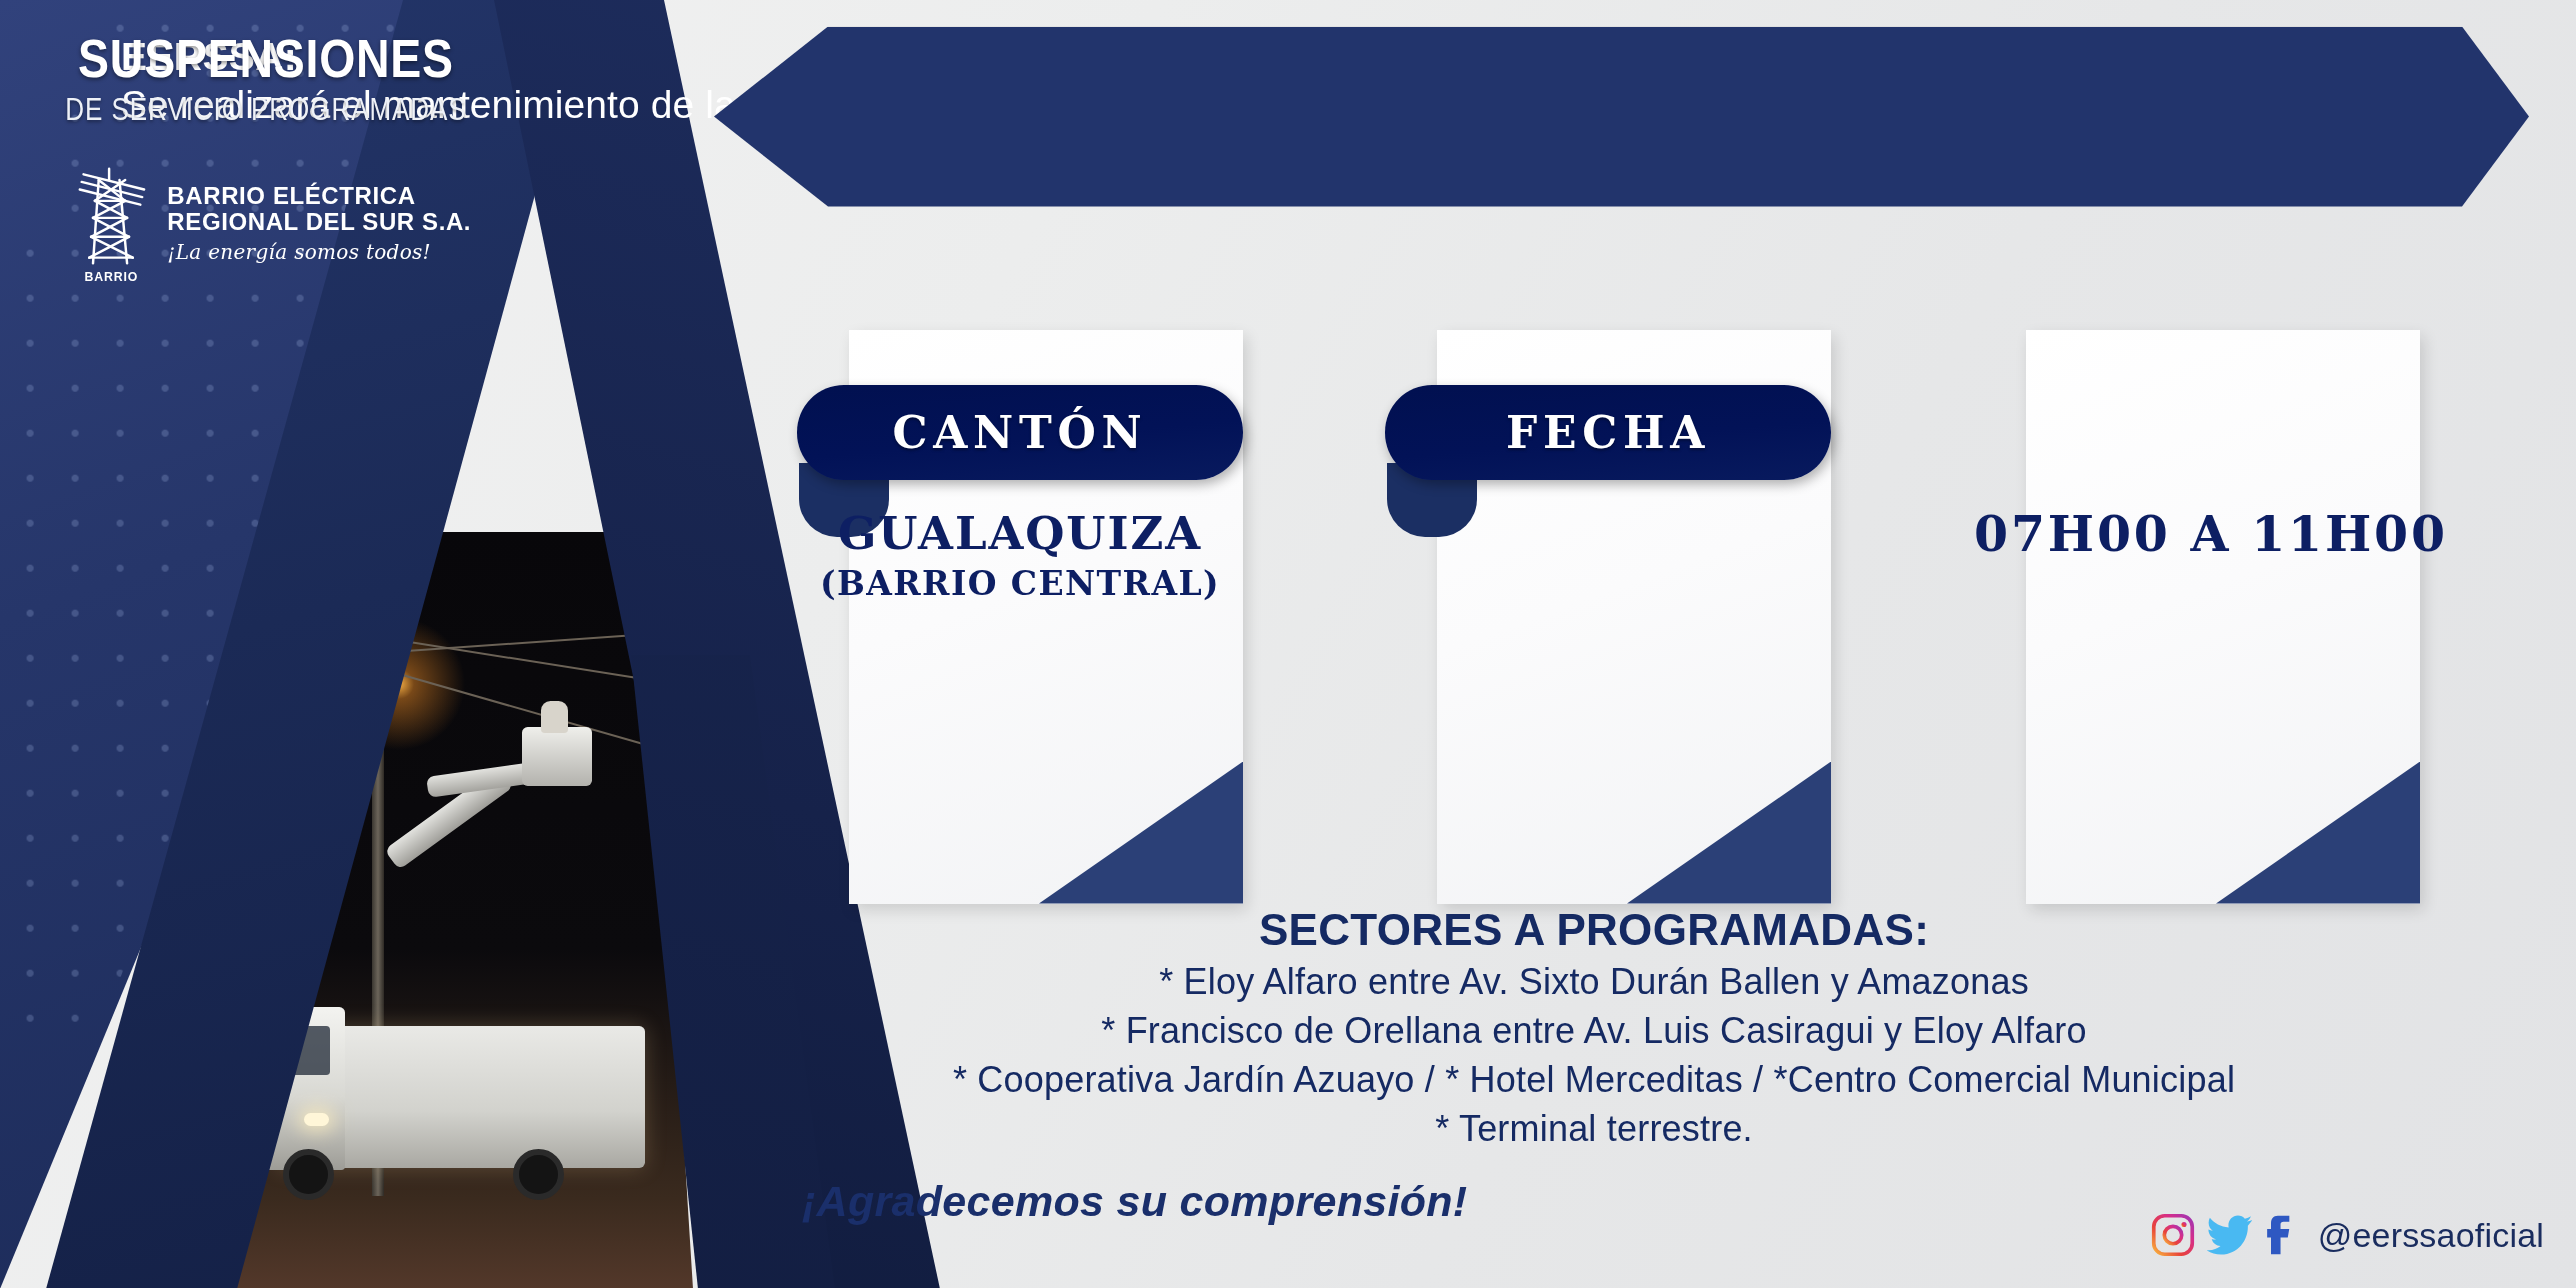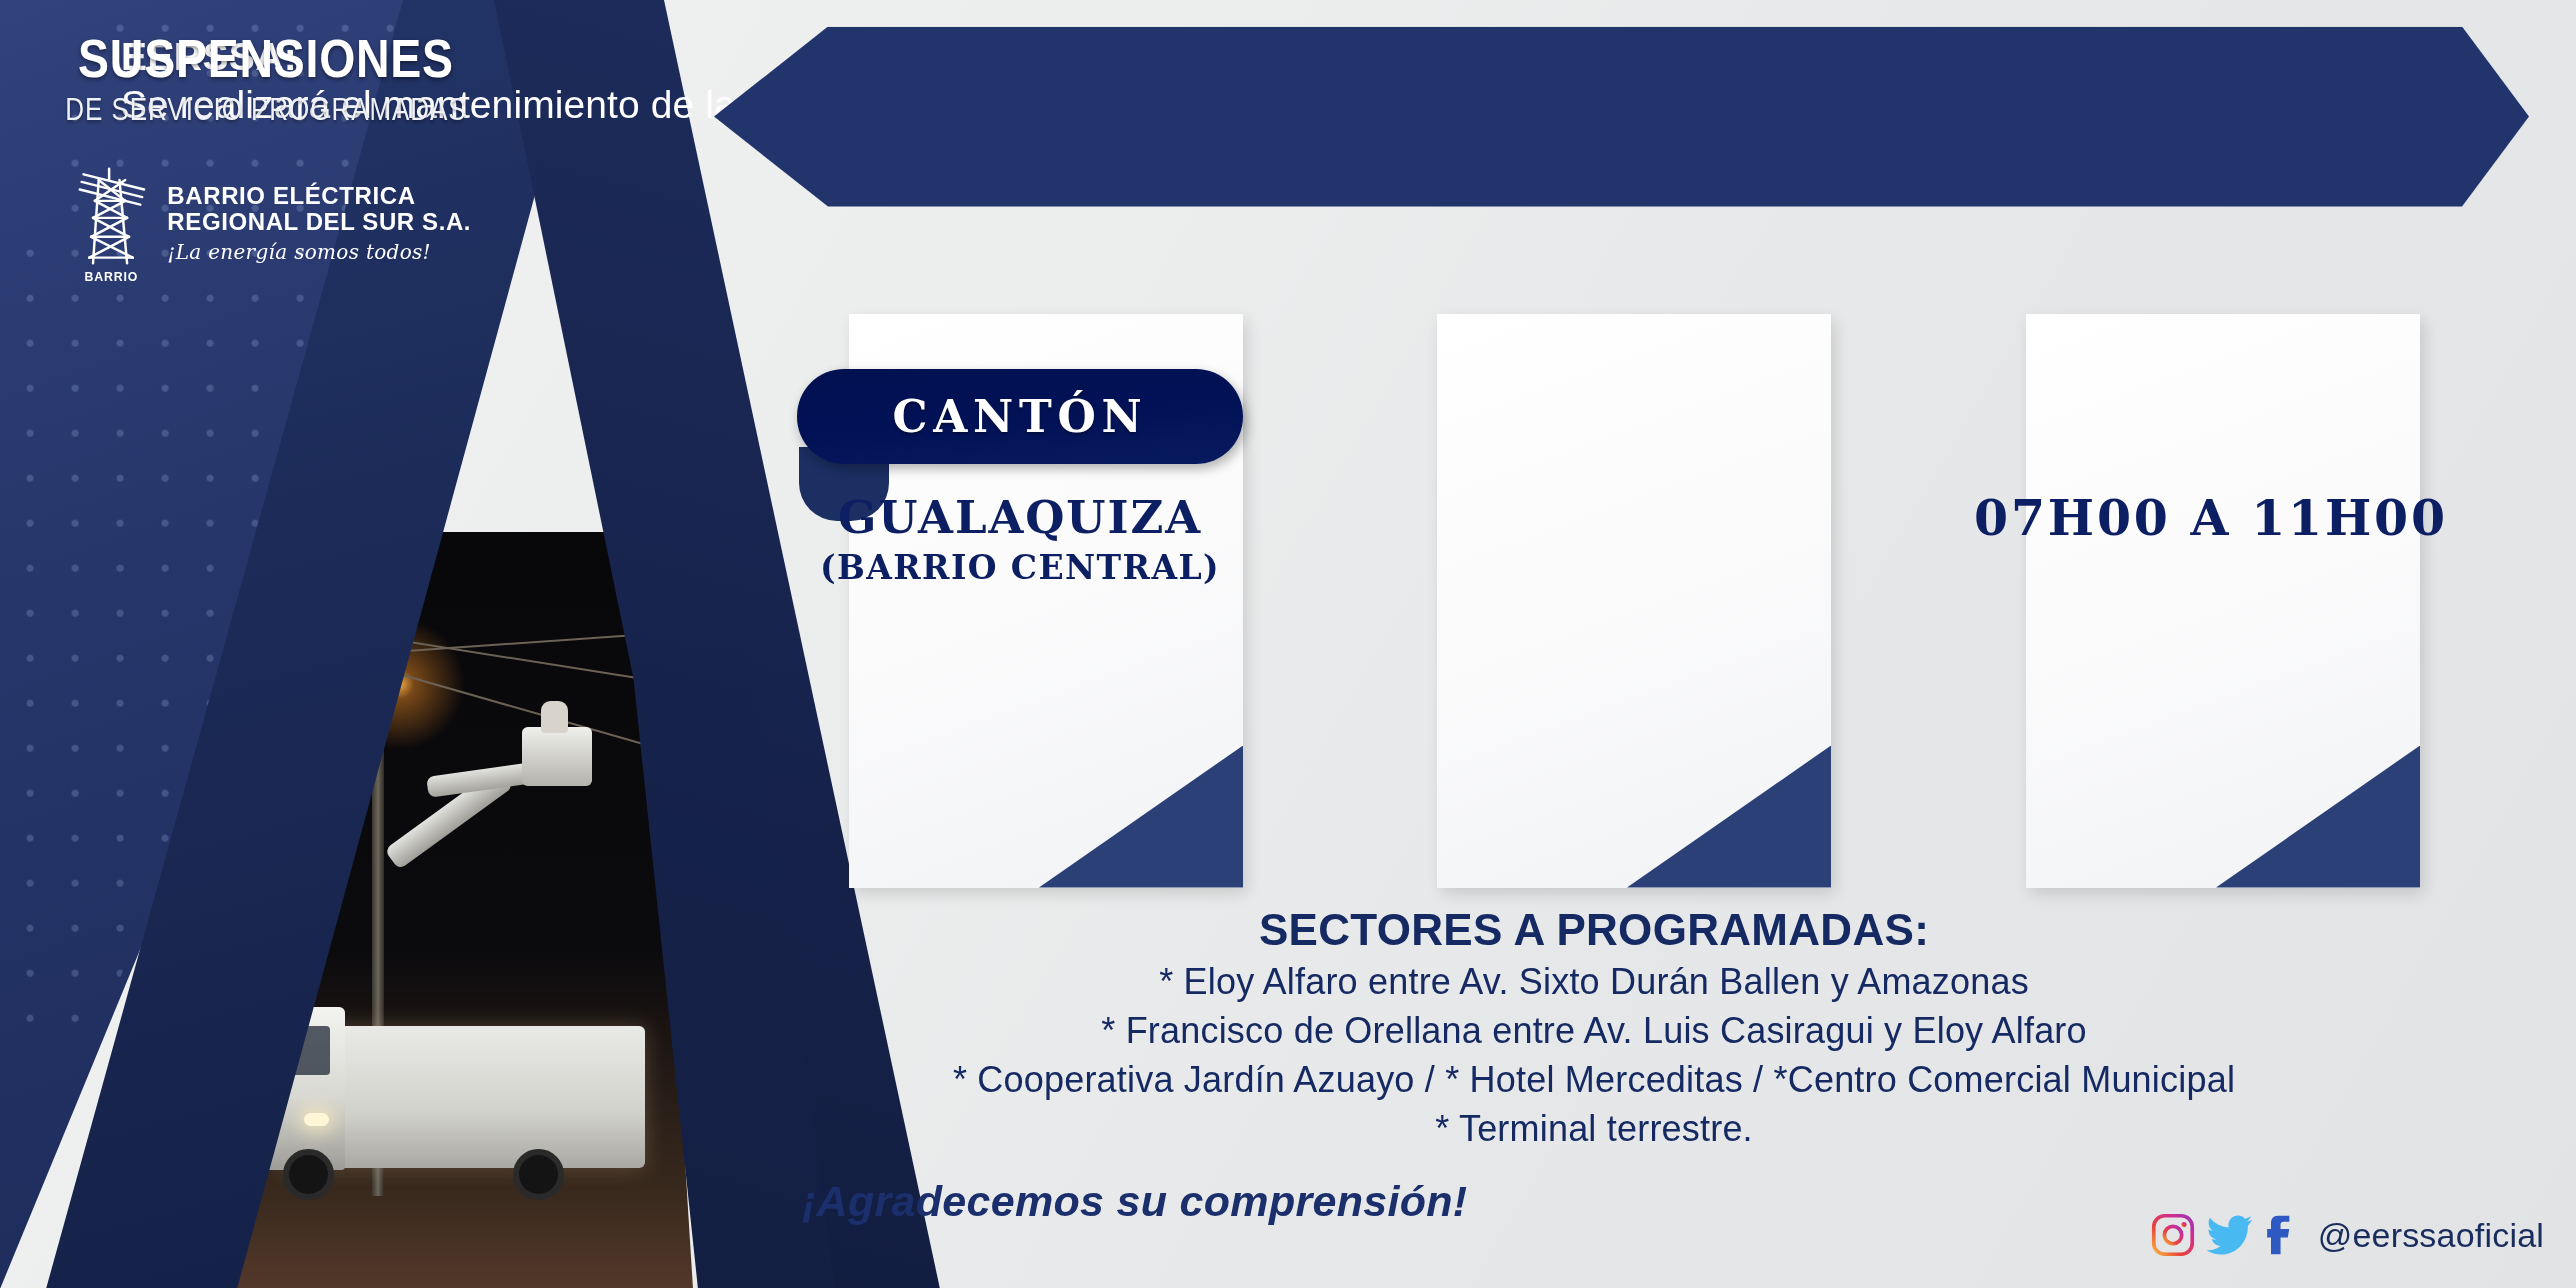--- a/index.html
+++ b/index.html
@@ -108,21 +108,21 @@
     background:#22346c;
     clip-path:polygon(114px 0, 1748px 0, 1815px 90px, 1748px 180px, 114px 180px, 0 90px);
     filter:drop-shadow(0 2.8px 6.6px rgba(0,0,0,.22));
   }
   .banner-inner{position:absolute;left:121px;top:34px;color:#fff;}
   .banner-l1{font-size:39px;font-weight:700;letter-spacing:0.4px;line-height:46px;}
   .banner-l2{font-size:39px;font-weight:400;letter-spacing:0.1px;line-height:49px;}
 
   
   .cards{position:absolute;left:740px;top:285px;width:1708px;height:607px;z-index:6;}
-  .card{position:absolute;top:0;width:446px;height:607px;}
+  .card{position:absolute;top:16px;width:446px;height:607px;}
   .card.c1{left:57px;}
   .card.c2{left:645px;}
   .card.c3{left:1234px;}
 
   .card-sheet{
     position:absolute;left:52px;top:28.5px;width:394px;height:574px;
     background:linear-gradient(160deg,#ffffff 0%,#fbfbfc 45%,#f2f3f5 100%);
     box-shadow:3.8px 5.7px 15px rgba(0,0,0,.14);
   }
   .fold{
@@ -263,20 +263,26 @@
       <div class="card-body">
         <div class="val-main">GUALAQUIZA</div>
         <div class="val-sub">(BARRIO CENTRAL)</div>
       </div>
     </div>
 
     <div class="card c2">
       <div class="card-sheet">
         <div class="fold"></div>
       </div>
+      <div class="pill-wrap">
+        <div class="pill-tab"></div>
+        <div class="pill">
+          <span>FECHA</span>
+        </div>
+      </div>
     </div>
 
     <div class="card c3">
       <div class="card-sheet">
         <div class="fold"></div>
       </div>
       <div class="card-body">
         <div class="val-hour">07H00 A 11H00</div>
       </div>
     </div>

